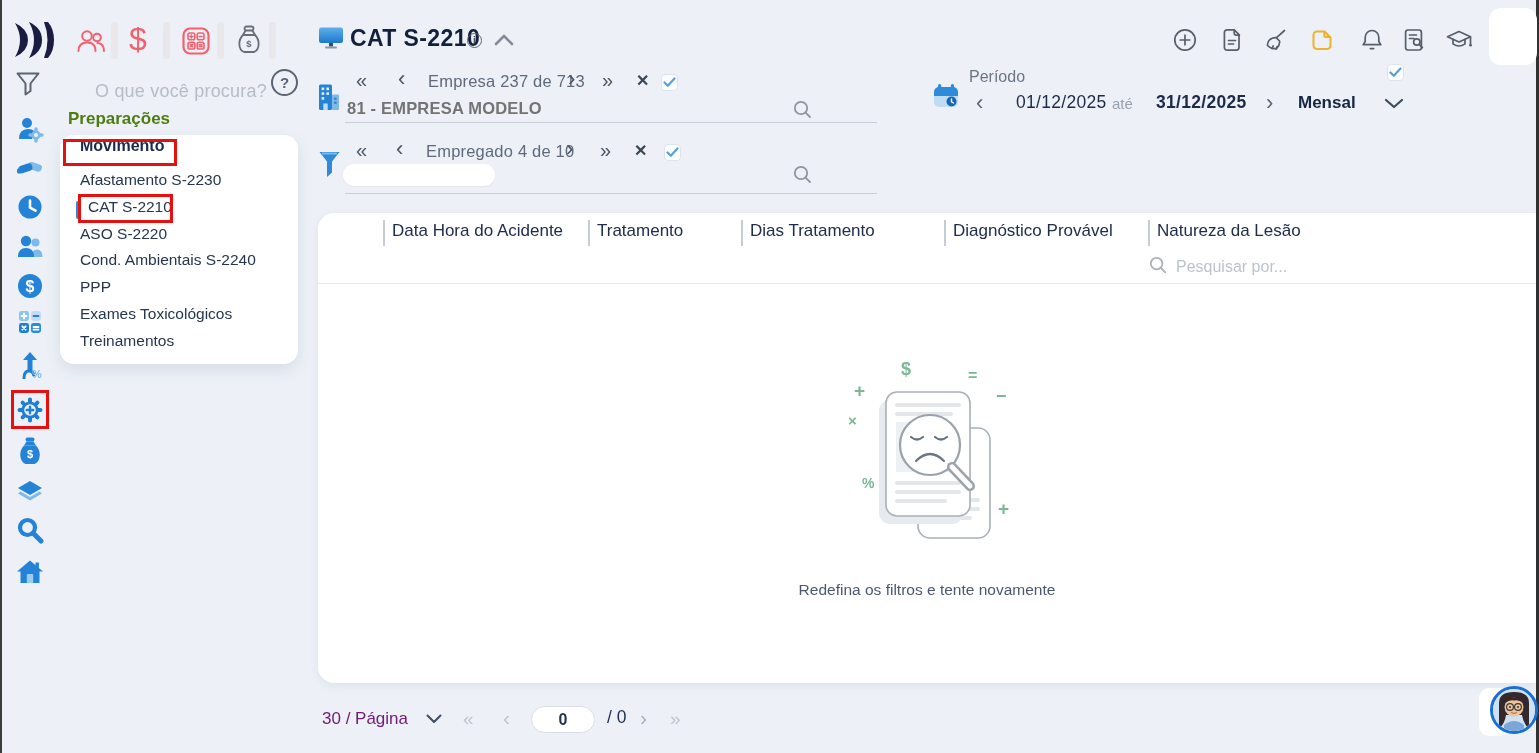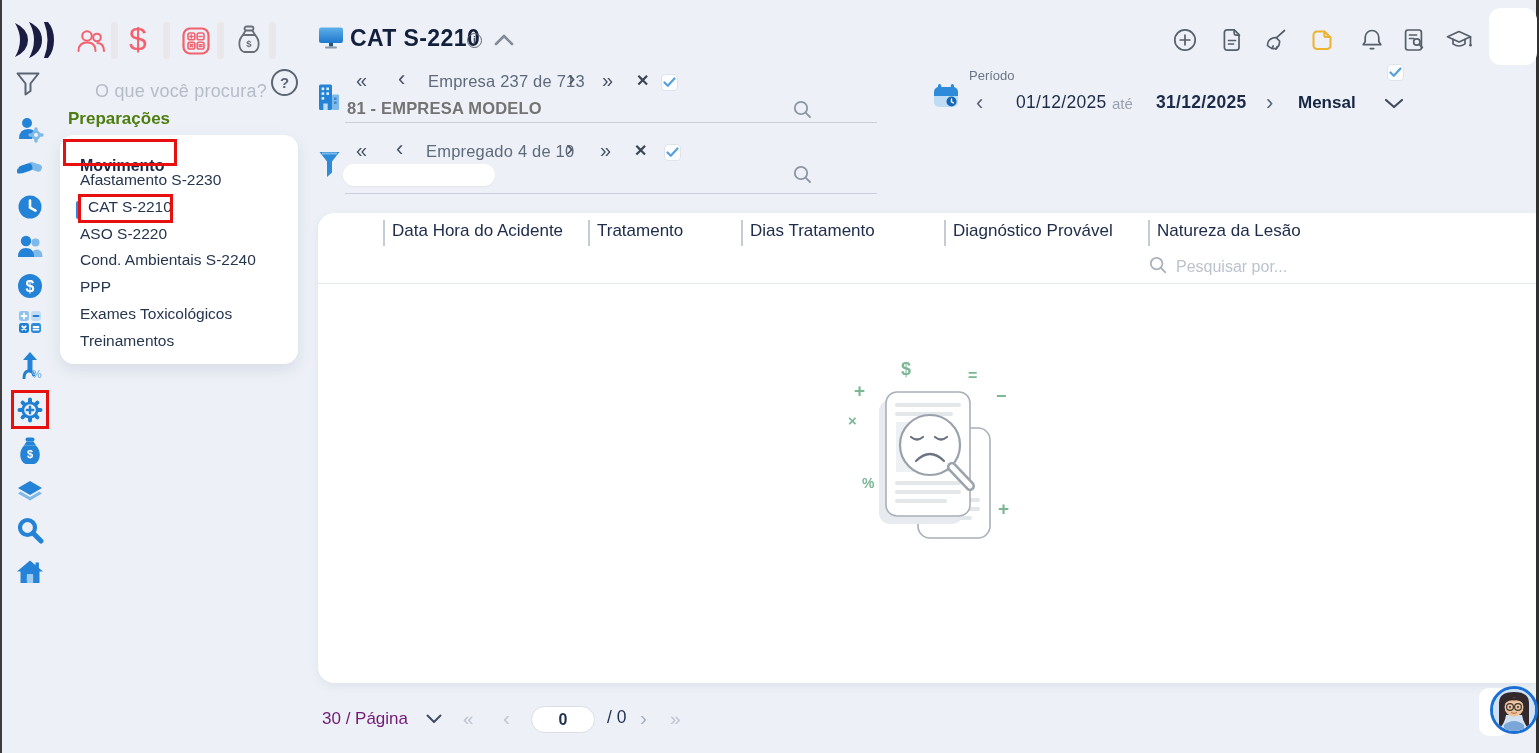--- a/index.html
+++ b/index.html
@@ -69,21 +69,21 @@
   </svg>
   <div class="abs" data-interactable="true" style="left:95px;top:82px;font-size:18px;color:#b5bcc7;letter-spacing:.2px">O que você procura?</div>
   <div class="circle-btn" data-interactable="true" style="left:271px;top:69px;width:27px;height:27px;border:2px solid #5b6472;font-size:15px;font-weight:700;color:#5b6472">
     <span data-interactable="false">?</span>
   </div>
 
   <div class="abs" data-interactable="false" style="left:68px;top:110px;font-size:17px;font-weight:700;color:#4d7c0f">Preparações</div>
 
   <div class="abs" data-interactable="false" style="left:60px;top:135px;width:238px;height:229px;background:#fff;border-radius:14px;box-shadow:0 6px 16px rgba(25,40,80,.10)"></div>
 
-  <div class="abs" data-interactable="true" style="left:80px;top:158px;font-size:16px;font-weight:700;color:#1b2a4a">Movimento</div>
+  <div class="abs" data-interactable="true" style="left:80px;top:138px;font-size:16px;font-weight:700;color:#1b2a4a">Movimento</div>
 
   <div class="abs" data-interactable="false" style="left:76px;top:201px;width:4px;height:18px;background:#2e86d6;border-radius:2px"></div>
 
   <div class="menu-item" data-interactable="true" style="top:172px">Afastamento S-2230</div>
   <div class="menu-item" data-interactable="true" style="top:199px;left:88px">CAT S-2210</div>
   <div class="menu-item" data-interactable="true" style="top:226px">ASO S-2220</div>
   <div class="menu-item" data-interactable="true" style="top:252px">Cond. Ambientais S-2240</div>
   <div class="menu-item" data-interactable="true" style="top:279px">PPP</div>
   <div class="menu-item" data-interactable="true" style="top:306px">Exames Toxicológicos</div>
   <div class="menu-item" data-interactable="true" style="top:333px">Treinamentos</div>
@@ -274,21 +274,21 @@
   <div class="underline" data-interactable="false" style="left:345px;top:193px;width:532px"></div>
 
   <svg class="abs" data-interactable="false" style="left:934px;top:83px" width="24" height="26" viewBox="0 0 24 26">
     <rect x="0" y="4" width="24" height="20" rx="5" fill="#bedcf4"></rect>
     <path d="M5,4 h14 a5,5 0 0 1 5,5 v4 h-24 v-4 a5,5 0 0 1 5,-5 z" fill="#2e8bd9"></path>
     <rect x="4" y="1" width="3.2" height="6" rx="1.6" fill="#2e8bd9"></rect>
     <rect x="16.8" y="1" width="3.2" height="6" rx="1.6" fill="#2e8bd9"></rect>
     <circle cx="17.5" cy="18.5" r="5" fill="#1566b4"></circle>
     <path d="M17.5,16 v2.8 l2,1.2" stroke="#fff" stroke-width="1.4" fill="none" stroke-linecap="round"></path>
   </svg>
-  <div class="abs" data-interactable="false" style="left:969px;top:69px;font-size:13px;color:#6b7586">Período</div>
+  <div class="abs" data-interactable="false" style="left:969px;top:69px;font-size:16px;color:#6b7586">Período</div>
   <span class="checkbox" data-interactable="true" style="left:1387px;top:64px">
     <svg width="13" height="11" viewBox="0 0 13 11" fill="none" stroke="#58a0dc" stroke-width="2.2" stroke-linecap="round" stroke-linejoin="round">
         <polyline points="1.5,5.5 4.8,8.8 11.5,1.5"></polyline>
       </svg>
   </span>
   <span class="glyph" data-interactable="true" style="left:976px;top:92px;font-size:22px;color:#5a6472">‹</span>
   <div class="abs" data-interactable="true" style="left:1016px;top:94px;font-size:17.5px;font-weight:400;color:#1d2b49;letter-spacing:.3px">01/12/2025</div>
   <div class="abs" data-interactable="false" style="left:1112px;top:96px;font-size:15px;color:#97a0ac">até</div>
   <div class="abs" data-interactable="true" style="left:1156px;top:94px;font-size:17.5px;font-weight:600;color:#1d2b49;letter-spacing:.3px">31/12/2025</div>
   <span class="glyph" data-interactable="true" style="left:1266px;top:92px;font-size:22px;color:#5a6472">›</span>
@@ -345,20 +345,21 @@
       <path d="M134,117 L152,136" stroke="#fdfdfd" stroke-width="5" stroke-linecap="round"></path>
     </svg>
     <span class="sym" data-interactable="false" style="left:583px;top:147px;font-size:18px">$</span>
     <span class="sym" data-interactable="false" style="left:650px;top:155px;font-size:16px">=</span>
     <span class="sym" data-interactable="false" style="left:536px;top:168px;font-size:19px">+</span>
     <span class="sym" data-interactable="false" style="left:678px;top:174px;font-size:18px">−</span>
     <span class="sym" data-interactable="false" style="left:530px;top:200px;font-size:15px">×</span>
     <span class="sym" data-interactable="false" style="left:544px;top:263px;font-size:14px">%</span>
     <span class="sym" data-interactable="false" style="left:680px;top:286px;font-size:19px">+</span>
 
+    <div class="abs" data-interactable="false" style="left:0;top:369px;width:1218px;text-align:center;font-size:15.5px;color:#4c5870">Redefina os filtros e tente novamente</div>
   </div>
 
   <div class="abs" data-interactable="true" style="left:322px;top:710px;font-size:17px;color:#701a75;font-weight:500">30 / Página</div>
   <svg class="abs" data-interactable="true" style="left:426px;top:714px" width="16" height="10" viewBox="0 0 16 10" fill="none" stroke="#404c60" stroke-width="2" stroke-linecap="round" stroke-linejoin="round">
     <polyline points="1.5,1.5 8,8 14.5,1.5"></polyline>
   </svg>
   <span class="glyph dim" data-interactable="true" style="left:463px;top:709px;font-size:19px">«</span>
   <span class="glyph dim" data-interactable="true" style="left:503px;top:707px;font-size:21px">‹</span>
   <div class="abs" data-interactable="true" style="left:531px;top:706px;width:64px;height:27px;background:#fff;border:1px solid #d9dee6;border-radius:13.5px;display:flex;align-items:center;justify-content:center;box-sizing:border-box">
     <span data-interactable="false" style="font-size:16px;font-weight:600;color:#1f2f4e">0</span>

